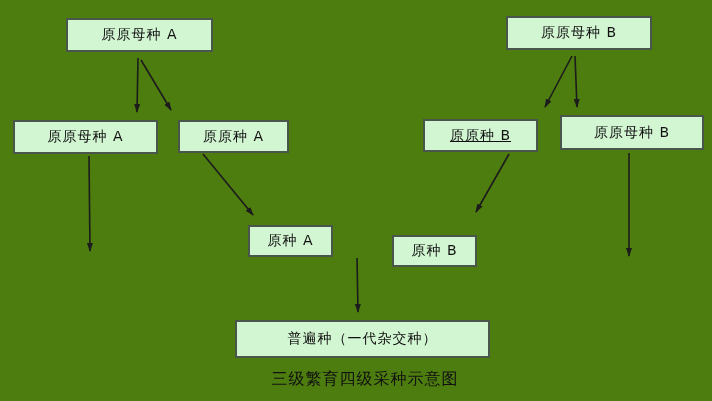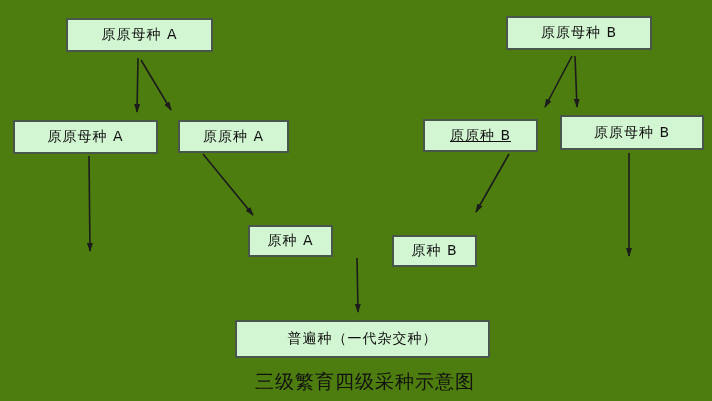--- a/index.html
+++ b/index.html
@@ -34,21 +34,21 @@
     color: #111111;
     letter-spacing: 1px;
     white-space: nowrap;
   }
   #caption {
     position: absolute;
     left: 230px;
     top: 369px;
     width: 270px;
     text-align: center;
-    font-size: 19px;
+    font-size: 16px;
     color: #111111;
     letter-spacing: 1px;
   }
 </style>
 </head>
 <body>
 
 <div id="stage">
 
   <svg id="arrow-layer" viewBox="0 0 712 401" xmlns="http://www.w3.org/2000/svg">

